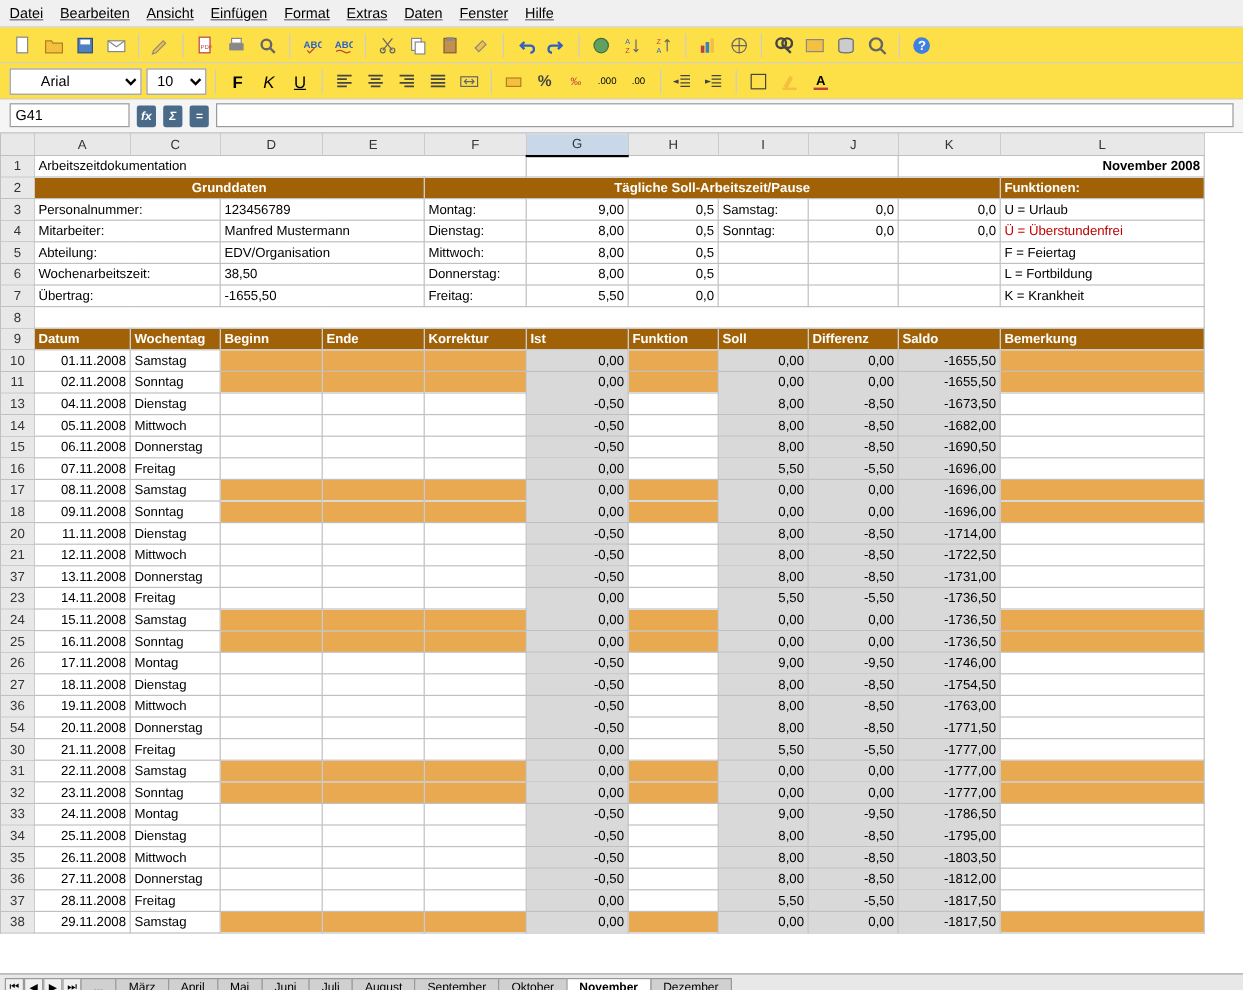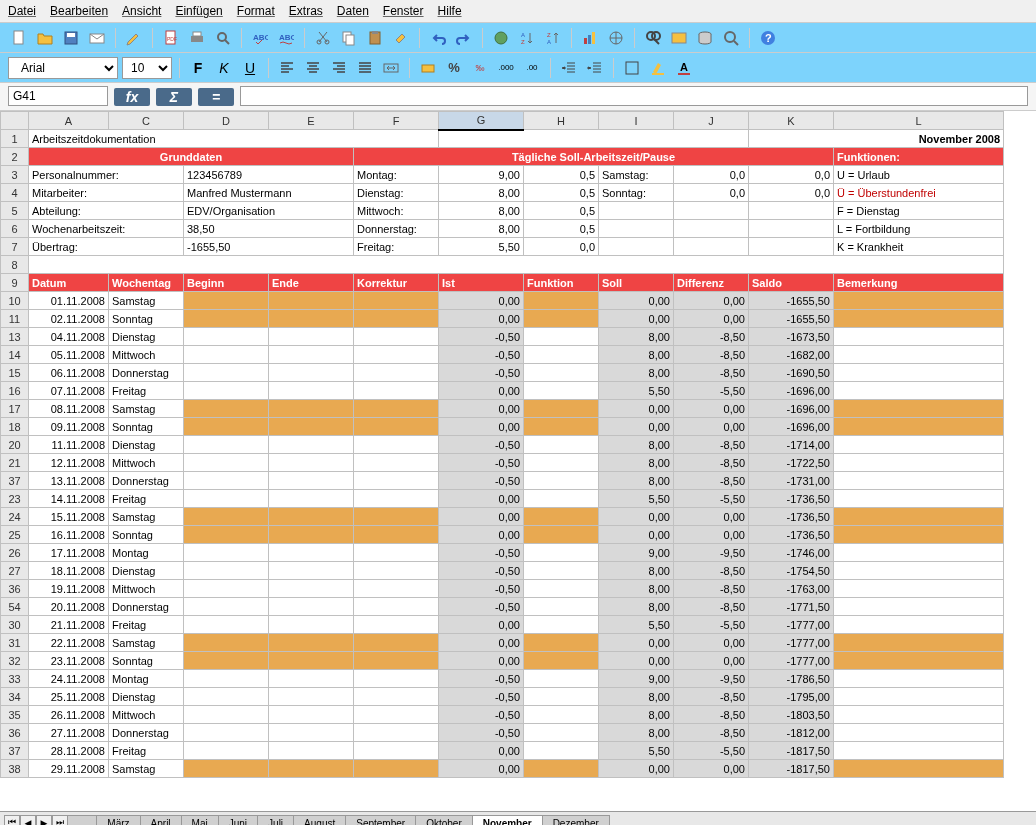--- a/index.html
+++ b/index.html
@@ -1,35 +1,35 @@
 <!DOCTYPE html>
 <html><head>
 <meta charset="utf-8">
 <style>
 *{box-sizing:border-box;margin:0;padding:0;font-family:Arial,sans-serif}
 body{background:#f0f0f0;font-size:11px;width:1036px;height:825px;overflow:hidden;user-select:none}
 .menubar{background:#f0f0f0;padding:4px 8px;border-bottom:1px solid #ccc;display:flex;gap:14px;font-size:12px}
 .menubar span{text-decoration:underline;text-decoration-color:#666;cursor:default}
-.toolbar{background:#7dd3fc;padding:4px 8px;border-bottom:1px solid #ccc;display:flex;align-items:center;gap:4px;height:30px}
+.toolbar{background:#fde047;padding:4px 8px;border-bottom:1px solid #ccc;display:flex;align-items:center;gap:4px;height:30px}
 .tb-sep{width:1px;height:20px;background:#ccc;margin:0 3px}
 .tb-btn{width:22px;height:22px;display:flex;align-items:center;justify-content:center;border-radius:2px;cursor:default}
 .tb-btn svg{width:16px;height:16px}
-.font-select{width:110px;height:22px;border:1px solid #999;background:#fff;padding:0 8px;font-size:12px}
+.font-select{width:110px;height:22px;border:1px solid #999;background:#fff;padding:0 21px;font-size:12px}
 .size-select{width:50px;height:22px;border:1px solid #999;background:#fff;padding:0 4px;font-size:12px}
 .formulabar{background:#f5f5f5;padding:4px 8px;border-bottom:1px solid #ccc;display:flex;align-items:flex-end;gap:6px;height:28px}
 .cellref{width:100px;height:20px;border:1px solid #999;background:#fff;padding:0 4px;font-size:12px}
 .formula-input{flex:1;height:20px;border:1px solid #999;background:#fff;padding:0 4px}
-.dark-btn{background:#4a6a8a;color:#fff;width:36px;height:18px;display:flex;align-items:center;justify-content:center;font-size:14px;border-radius:2px;font-style:italic;font-weight:bold}
+.dark-btn{background:#4a6a8a;color:#fff;width:16px;height:18px;display:flex;align-items:center;justify-content:center;font-size:10px;border-radius:2px;font-style:italic;font-weight:bold}
 .sheet-area{overflow:auto;height:700px;background:#fff;position:relative}
 table.ss{border-collapse:collapse;table-layout:fixed}
 table.ss th,table.ss td{border:1px solid #c0c0c0;height:18px;font-size:11px;padding:0 3px;white-space:nowrap;overflow:hidden}
 table.ss th{background:#e8e8e8;font-weight:normal;text-align:center;color:#333;position:relative}
 .corner{width:28px;background:#e8e8e8}
 .rowh{width:28px;background:#e8e8e8;text-align:center;font-size:10px;color:#333}
-.hdr-blue{background:#ef4444;color:#fff;font-weight:bold}
+.hdr-blue{background:#a16207;color:#fff;font-weight:bold}
 .hdr-blue.center{text-align:center}
 .title-cell{font-size:16px;font-weight:normal}
 .date-cell{font-size:14px;font-weight:bold;text-align:right}
 .weekend{background:#e8a951}
 .gray{background:#d9d9d9}
 .right{text-align:right}
 .red{color:#c00000}
 .tabs{background:#e8e8e8;border-top:1px solid #999;padding:2px 4px;display:flex;align-items:center;gap:0;font-size:10px;height:22px}
 .tab-nav{width:16px;height:16px;display:flex;align-items:center;justify-content:center;border:1px solid #999;background:#f0f0f0;font-size:9px}
 .tab{padding:2px 10px;background:#d0d0d0;border:1px solid #999;border-bottom:none;margin-left:-1px}
@@ -389,21 +389,21 @@
         <tr>
           <th class="rowh">5</th>
           <td colspan="2">Abteilung:</td>
           <td colspan="2">EDV/Organisation</td>
           <td>Mittwoch:</td>
           <td class="right">8,00</td>
           <td class="right">0,5</td>
           <td></td>
           <td></td>
           <td></td>
-          <td>F = Dienstag</td>
+          <td>F = Feiertag</td>
         </tr>
         <tr>
           <th class="rowh">6</th>
           <td colspan="2">Wochenarbeitszeit:</td>
           <td colspan="2">38,50</td>
           <td>Donnerstag:</td>
           <td class="right">8,00</td>
           <td class="right">0,5</td>
           <td></td>
           <td></td>

